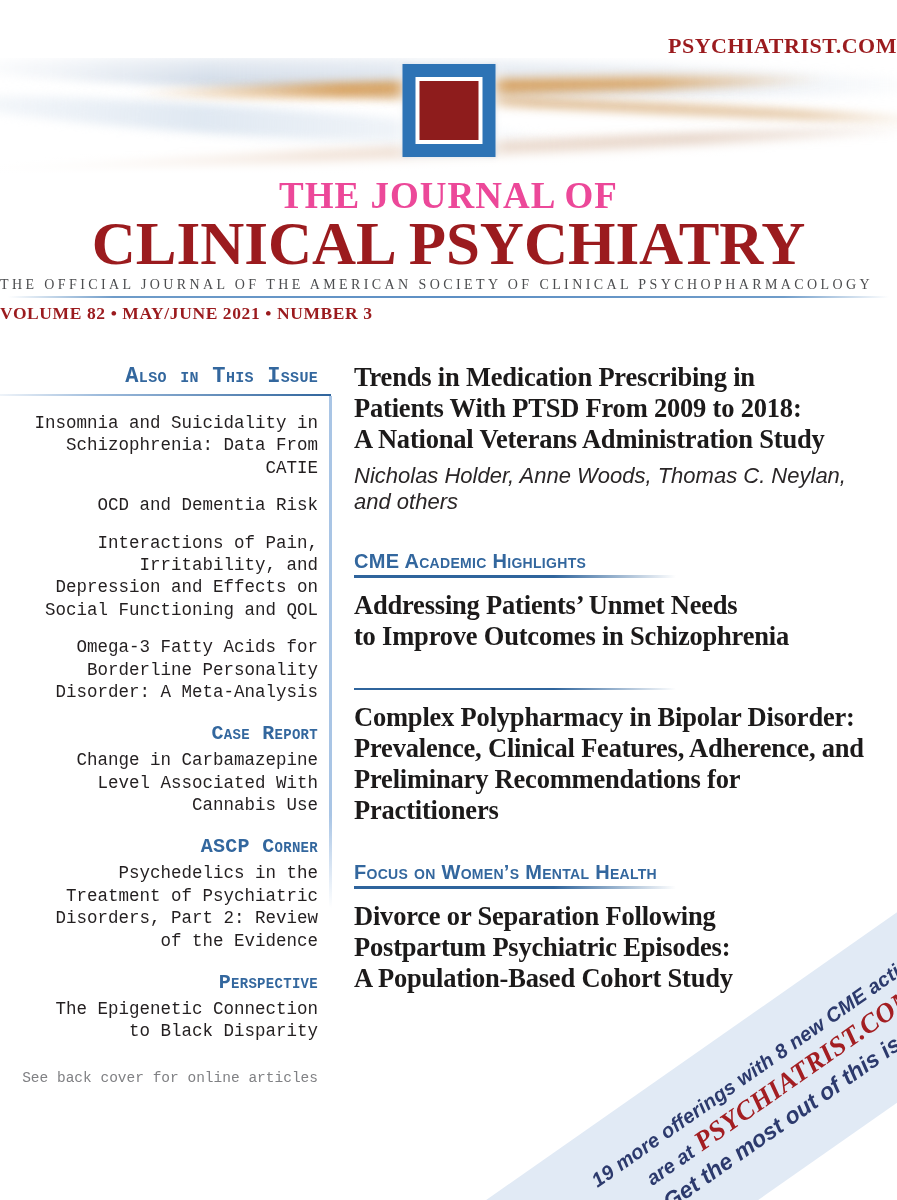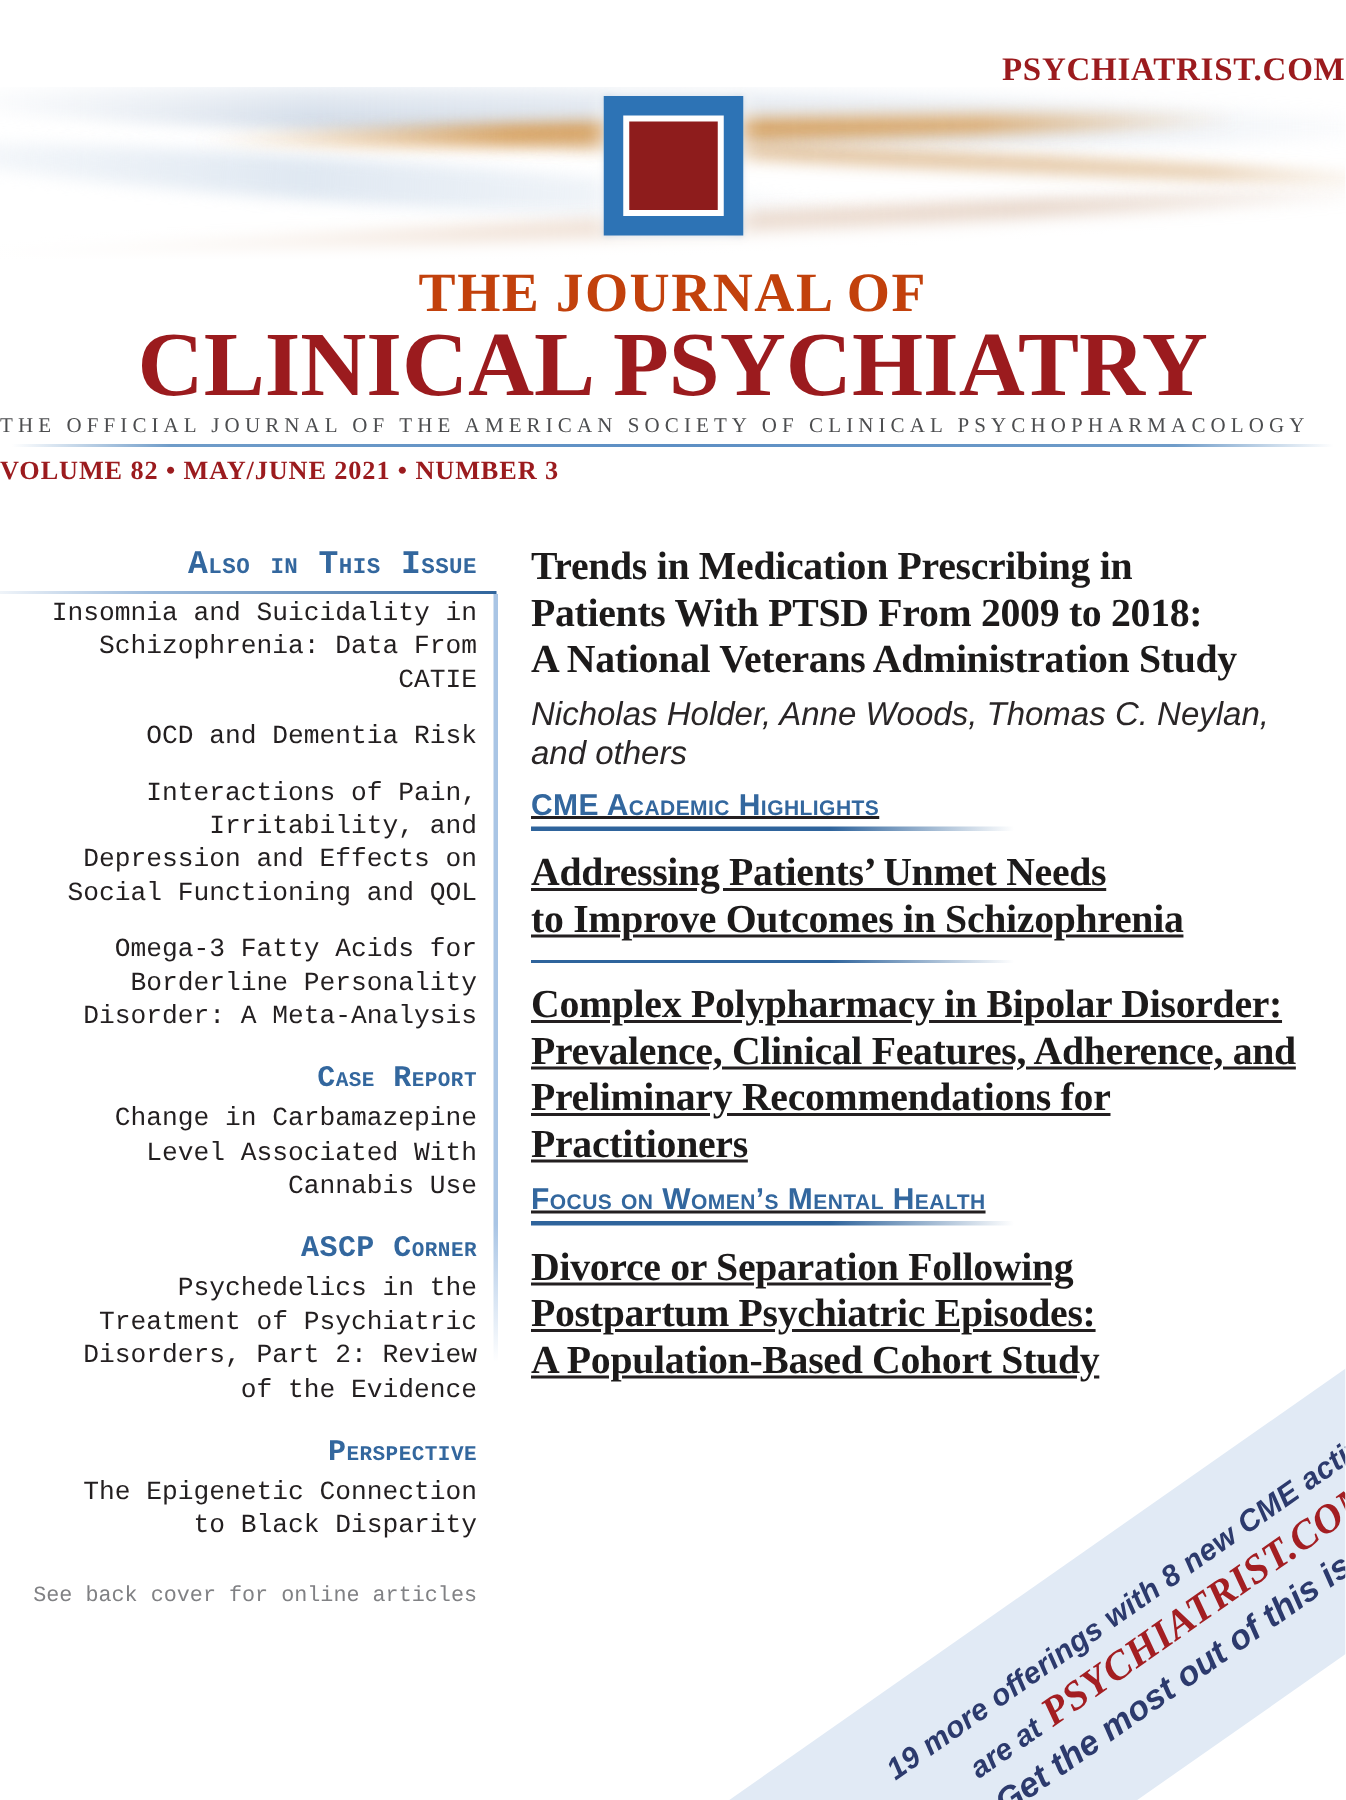--- a/index.html
+++ b/index.html
@@ -49,21 +49,21 @@
     background: #2d73b5;
     padding: 13px;
     box-shadow: 0 0 14px rgba(255,255,255,0.95), 0 0 4px rgba(120,160,200,0.5);
   }
   .logo-mark .white-ring { width: 100%; height: 100%; background: #ffffff; padding: 4px; }
   .logo-mark .red-core { width: 100%; height: 100%; background: #8e1c1c; }
   .pretitle {
     position: absolute; top: 174px; left: 0; width: 100%;
     text-align: center;
     font-family: "Liberation Serif", serif; font-weight: bold;
-    font-size: 37px; letter-spacing: 1px; color: #c2410c;
+    font-size: 37px; letter-spacing: 1px; color: #ec4899;
   }
   .journal-title {
     position: absolute; top: 209px; left: 0; width: 100%;
     text-align: center;
     font-family: "Liberation Serif", serif; font-weight: bold;
     font-size: 61px; letter-spacing: 0px; color: #9b1b1e;
     white-space: nowrap;
   }
   .journal-subtitle {
     position: absolute; top: 277px; left: 0; width: 100%;
@@ -91,21 +91,21 @@
     font-variant: small-caps;
     font-weight: bold;
     color: #33679e;
     letter-spacing: 0.3px;
   }
   .sidebar-header { font-size: 22px; line-height: 1; padding-right: 0; }
   .sidebar-rule {
     position: absolute; left: 0; top: 394px; width: 331px; height: 2px;
     background: linear-gradient(90deg, rgba(150,180,215,0.15) 0%, #9dbbdc 30%, #2f649c 100%);
   }
-  .sidebar-items { margin-top: 10px; }
+  .sidebar-items { margin-top: 24px; }
   .sidebar-item {
     font-size: 17.5px; line-height: 1.28; color: #231f20;
     margin-bottom: 15px;
     padding-left: 28px;
   }
   .sidebar-section-label { font-size: 20px; line-height: 1.05; margin: 20px 0 5px 0; }
   .sidebar-back-note { margin-top: 27px; font-size: 14.5px; color: #808184; }
   .v-divider {
     position: absolute; left: 329px; top: 396px; width: 3px; height: 512px;
     background: linear-gradient(180deg, #a9c5e5 0%, #a9c5e5 82%, rgba(169,197,229,0) 100%);
@@ -115,21 +115,21 @@
   .article-title {
     font-family: "Liberation Serif", serif; font-weight: bold;
     font-size: 26.5px; line-height: 1.17; color: #1c1a1a;
     letter-spacing: -0.2px;
   }
   .article-title span { display: block; }
   .article-authors {
     margin-top: 8px;
     font-style: italic; font-size: 22px; color: #2a2627;
   }
-  .section-block { margin-top: 12px; text-decoration: underline; }
+  .section-block { margin-top: 36px; }
   .section-label { font-size: 20px; line-height: 1; display: block; }
   .section-rule {
     margin-top: 4px; margin-bottom: 12px;
     width: 322px; height: 2.5px;
     background: linear-gradient(90deg, #2f649c 0%, #2f649c 62%, rgba(47,100,156,0) 100%);
   }
   
   .ribbon {
     position: absolute; left: 435px; top: 1008px;
     width: 700px; height: 156px;

